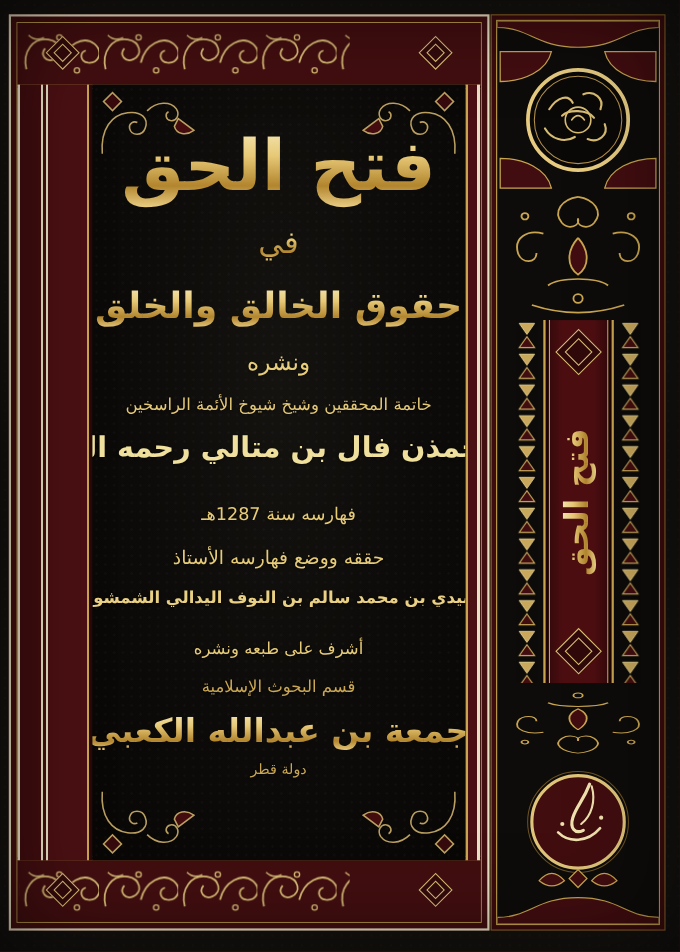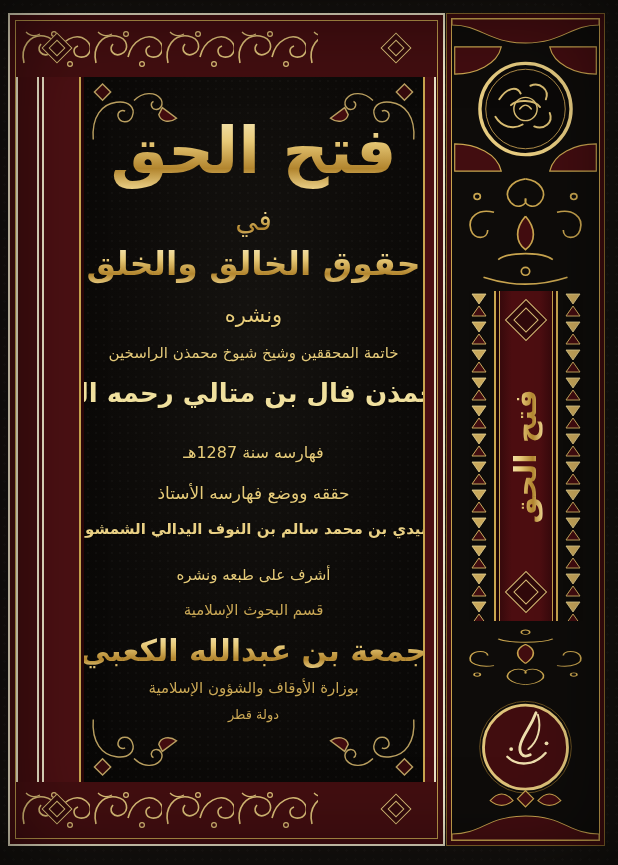--- a/index.html
+++ b/index.html
@@ -47,21 +47,21 @@
 
   .gold-grad{
     background-image:linear-gradient(180deg,#f8ecc0 0%,#e7c977 38%,#b2852e 72%,#f0d78f 100%);
     -webkit-background-clip:text;background-clip:text;color:transparent;}
   .txt{position:relative;z-index:2;white-space:nowrap;line-height:1.3;
     text-shadow:0 1px 2px rgba(0,0,0,.35);}
   .gold-grad.txt{text-shadow:none;}
 
   .t-main {font-size:64px;line-height:1.25;margin-top:34px;font-weight:bold;}
   .t-fi   {font-size:28px;margin-top:12px;}
-  .t-sub  {font-size:33px;margin-top:4px;font-weight:bold;}
+  .t-sub  {font-size:33px;margin-top:18px;font-weight:bold;}
   .t-talif{font-size:21px;margin-top:16px;color:#e8cd7a;}
   .t-hon  {font-size:15px;margin-top:14px;color:#e4c979;}
   .t-auth {font-size:26px;margin-top:14px;color:#f0e09e;font-weight:bold;}
   .t-death{font-size:16px;margin-top:32px;color:#e6cb79;}
   .t-ed1  {font-size:17px;margin-top:18px;color:#e6cb79;}
   .t-ed2  {font-size:15px;margin-top:16px;color:#e9d084;font-weight:bold;}
   .t-sup  {font-size:15px;margin-top:27px;color:#e6cb79;}
   .t-pub  {font-size:30px;margin-top:11px;font-weight:bold;}
   .t-dep  {font-size:15px;margin-top:15px;color:#c9a755;}
   .t-min  {font-size:15px;margin-top:9px;color:#c9a755;}
@@ -170,29 +170,28 @@
             <path d="M50,22 C60,12 74,12 80,20 C84,26 80,33 74,32 C69,31 68,25 72,23"></path>
             <rect x="8" y="6" width="13" height="13" transform="rotate(45 14.5 12.5)" fill="#3c0c0e"></rect>
             <path d="M82,30 L98,42 C90,48 80,46 78,38 Z" fill="#4a0d10"></path>
           </g>
         </svg>
 
         <div class="txt t-main gold-grad">فتح الحق</div>
         <div class="txt t-fi gold-grad">في</div>
         <div class="txt t-sub gold-grad">حقوق الخالق والخلق</div>
         <div class="txt t-talif">ونشره</div>
-        <div class="txt t-hon">خاتمة المحققين وشيخ شيوخ محمذن الراسخين</div>
+        <div class="txt t-hon">خاتمة المحققين وشيخ شيوخ الأئمة الراسخين</div>
         <div class="txt t-auth">محمذن فال بن متالي رحمه الله</div>
         <div class="txt t-death">فهارسه سنة 1287هـ</div>
         <div class="txt t-ed1">حققه ووضع فهارسه الأستاذ</div>
         <div class="txt t-ed2">سيدي بن محمد سالم بن النوف اليدالي الشمشوي</div>
         <div class="txt t-sup">أشرف على طبعه ونشره</div>
         <div class="txt t-dep">قسم البحوث الإسلامية</div>
         <div class="txt t-pub gold-grad">جمعة بن عبدالله الكعبي</div>
-        <div class="txt t-min">بوزارة الأوقاف والشؤون الإسلامية</div>
         <div class="txt t-cty">دولة قطر</div>
       </div>
 
     </div>
   </div>
 
   <div class="spine">
     <div class="spine-inner">
 
       <div class="sp-orn-edge">

